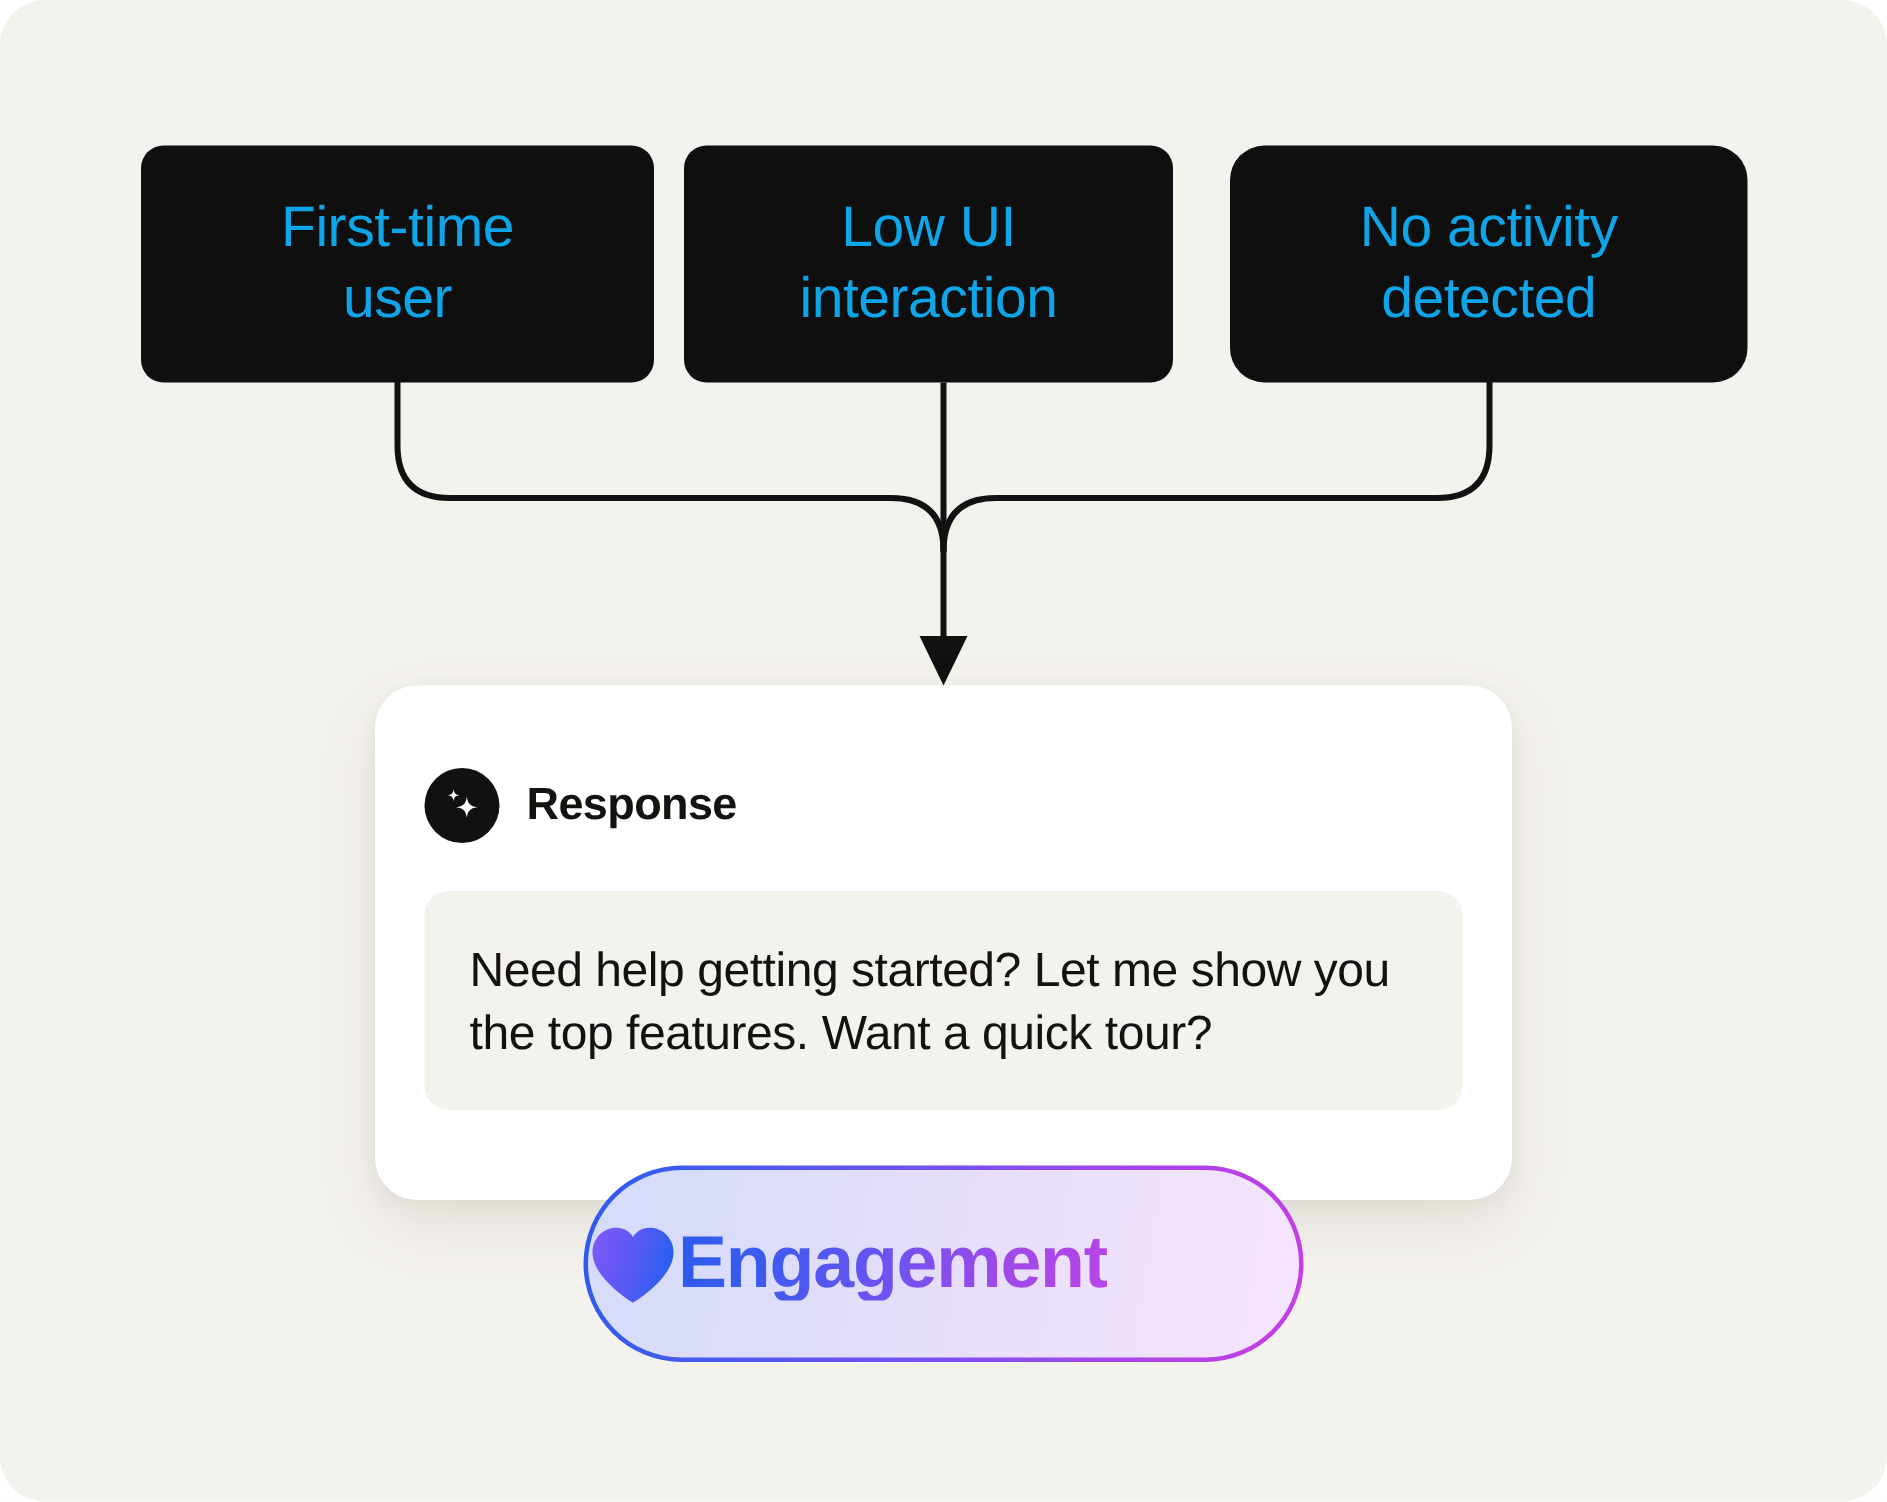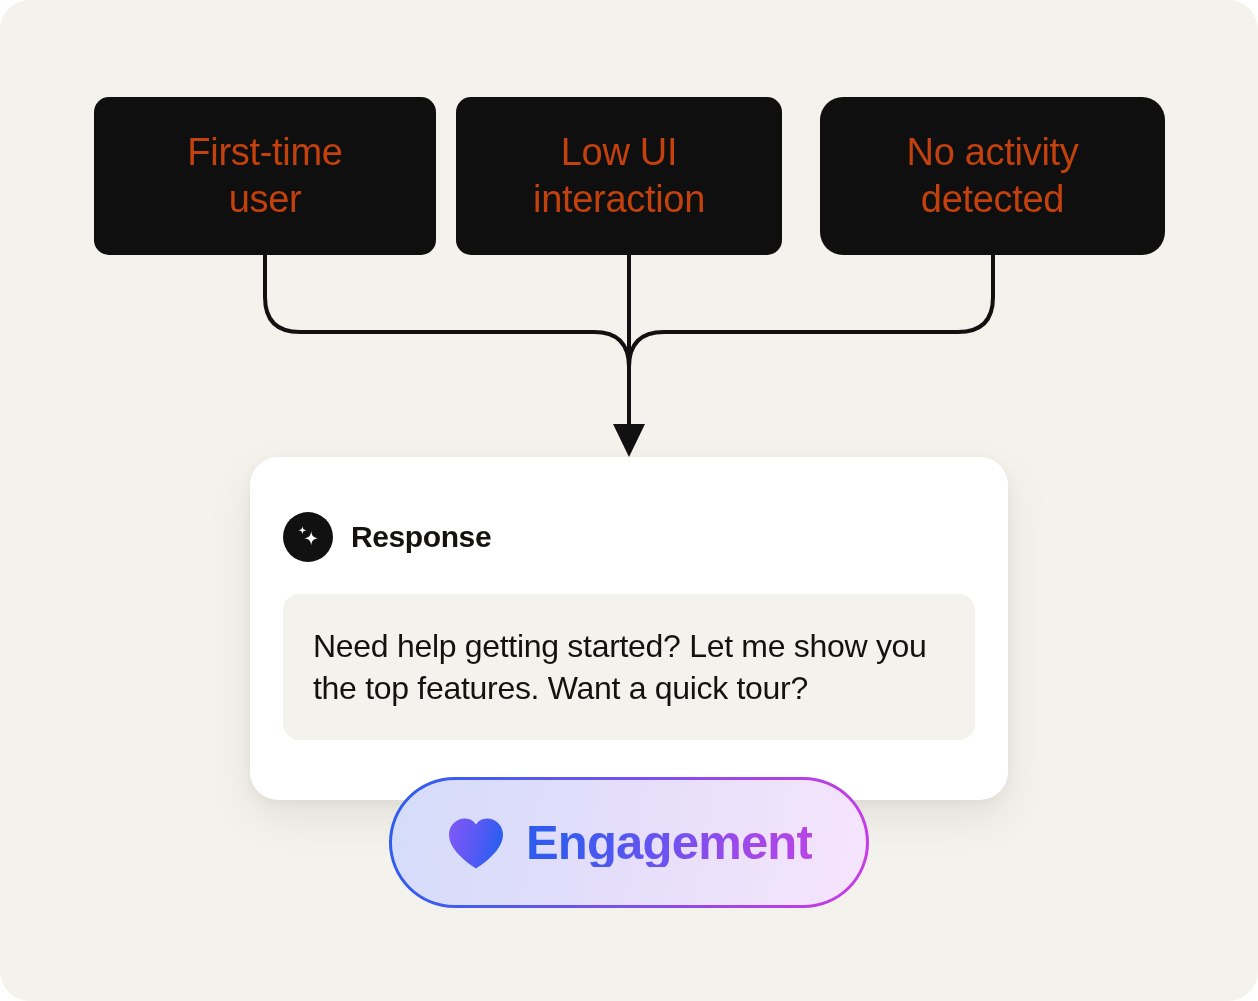--- a/index.html
+++ b/index.html
@@ -29,21 +29,21 @@
     position: absolute;
     background: #0F0F0F;
     border-radius: 15px;
     display: flex;
     align-items: center;
     justify-content: center;
     text-align: center;
     box-sizing: border-box;
   }
   .cond-box .cond-label {
-    color: #c2410c;
+    color: #0ea5e9;
     font-size: 38px;
     font-weight: 400;
     line-height: 1.25;
     letter-spacing: -0.3px;
     padding: 0 16px;
     white-space: pre-line;
   }
 
   #box-0 { left: 94px;  top: 97px; width: 342px; height: 158px; }
   #box-1 { left: 456px; top: 97px; width: 326px; height: 158px; }
@@ -131,22 +131,20 @@
     box-sizing: border-box;
     background: linear-gradient(100deg, #2C5BEE 0%, #4A5AF0 22%, #7C4FF0 52%, #A843E8 76%, #C83DE6 100%);
   }
   #engagement-pill-inner {
     width: 100%;
     height: 100%;
     border-radius: 63px;
     background: linear-gradient(100deg, #D4DCF9 0%, #DCDDFA 26%, #E6DEFA 52%, #EEE2FB 76%, #F5E4FC 100%);
     display: flex;
     align-items: center;
-    justify-content: center;
-    gap: 20px;
     box-sizing: border-box;
   }
   #engagement-heart { flex: none; display: block; }
   #engagement-label {
     font-size: 49px;
     font-weight: 700;
     letter-spacing: -0.8px;
     line-height: 1;
     background: linear-gradient(100deg, #2C5BEE 0%, #3A5BEF 18%, #6A53F1 48%, #9D49E9 74%, #B845E6 100%);
     -webkit-background-clip: text;

